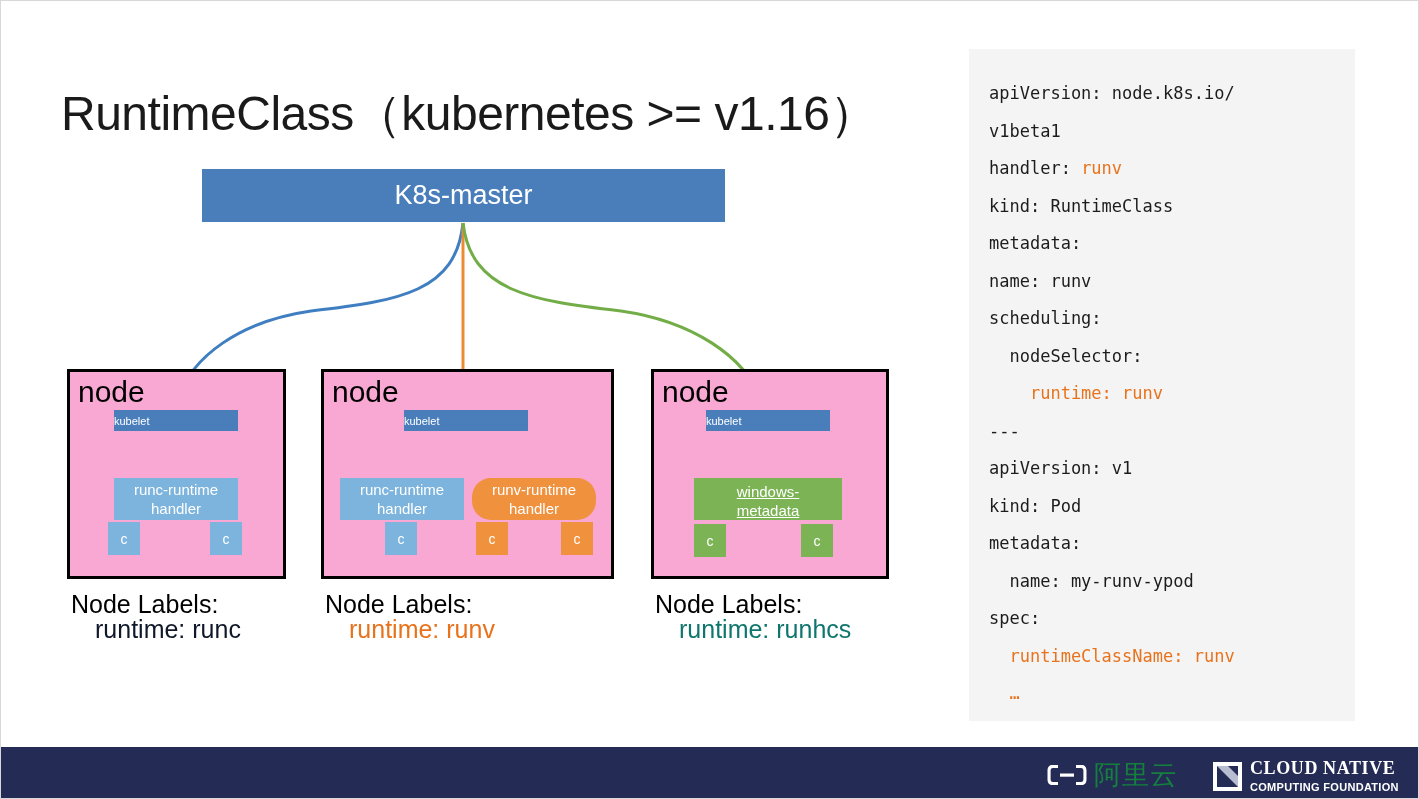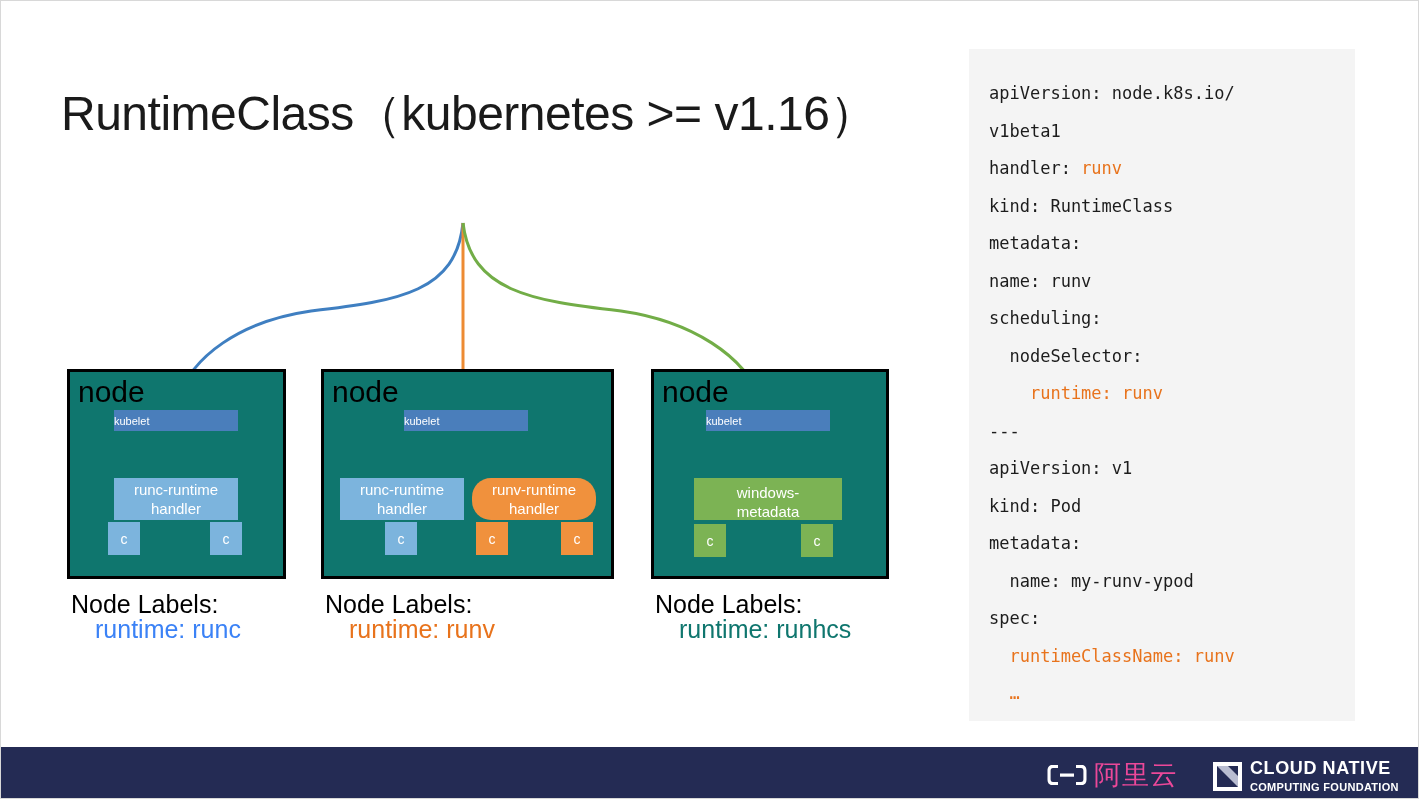--- a/index.html
+++ b/index.html
@@ -56,21 +56,21 @@
     top: 0;
     width: 1419px;
     height: 799px;
     pointer-events: none;
   }
 
   
   .node-box {
     position: absolute;
     border: 3px solid #000000;
-    background: #0f766e;
+    background: #f9a8d4;
     box-sizing: border-box;
   }
   .node-title {
     position: absolute;
     left: 8px;
     top: 2px;
     font-size: 30px;
     color: #000000;
     line-height: 36px;
   }
@@ -92,21 +92,21 @@
     text-align: center;
     box-sizing: border-box;
     overflow: hidden;
     display: flex;
     align-items: center;
     justify-content: center;
     margin-top: 24px;
   }
   .handler.runc  { background: #7cb4dd; }
   .handler.runv  { background: #f0913d; }
-  .handler.win   { background: #7cb354; align-items: center; padding-top: 5px; }
+  .handler.win   { background: #7cb354; align-items: flex-end; padding-top: 5px; text-decoration: underline; }
   .ctr {
     position: absolute;
     width: 32px;
     height: 33px;
     color: #ffffff;
     font-size: 14px;
     display: flex;
     align-items: center;
     justify-content: center;
     box-sizing: border-box;
@@ -120,21 +120,21 @@
     position: absolute;
     font-size: 25px;
     line-height: 25px;
     color: #000000;
     white-space: nowrap;
   }
   .node-labels .lbl-value {
     display: block;
     padding-left: 24px;
   }
-  .v-blue   { color: #3b82f6; }
+  .v-blue   { color: #0f172a; }
   .v-orange { color: #e8731c; }
   .v-green  { color: #0f766e; }
 
   
   #code-panel {
     position: absolute;
     left: 968px;
     top: 48px;
     width: 386px;
     height: 672px;
@@ -159,21 +159,21 @@
     width: 1419px;
     height: 53px;
     background: #242b54;
   }
   #ali-logo {
     position: absolute;
     left: 1045px;
     top: 760px;
     display: flex;
     align-items: center;
-    color: #ec4899;
+    color: #15803d;
     justify-content: center;
   }
   #ali-mark {
     width: 42px;
     height: 24px;
     margin-right: 6px;
   }
   #ali-text {
     font-size: 27px;
     line-height: 27px;
@@ -191,36 +191,40 @@
     width: 29px;
     height: 29px;
     margin-right: 8px;
   }
   #cncf-text { color: #ffffff; }
   #cncf-line1 {
     font-size: 18px;
     font-weight: bold;
     line-height: 18px;
     letter-spacing: 0.6px;
+    font-family: Liberation Serif, serif;
   }
   #cncf-line2 {
     font-size: 11px;
     font-weight: bold;
     line-height: 13px;
     letter-spacing: 0.3px;
     margin-top: 4px;
   }
 </style>
 </head>
 <body>
 
 <div id="slide">
 
   <div id="title">RuntimeClass（kubernetes &gt;= v1.16）</div>
 
+  <div id="master-box">
+    <span>K8s-master</span>
+  </div>
 
   <svg id="connectors" viewBox="0 0 1419 799" xmlns="http://www.w3.org/2000/svg">
     <defs>
       <marker id="ah-blue" markerWidth="7" markerHeight="7" refX="5.2" refY="3.2" orient="auto" markerUnits="strokeWidth">
         <path d="M0,0.4 L6,3.2 L0,6 L1.5,3.2 Z" fill="#3f7fc1"></path>
       </marker>
       <marker id="ah-orange" markerWidth="7" markerHeight="7" refX="5.2" refY="3.2" orient="auto" markerUnits="strokeWidth">
         <path d="M0,0.4 L6,3.2 L0,6 L1.5,3.2 Z" fill="#ed8b33"></path>
       </marker>
       <marker id="ah-green" markerWidth="7" markerHeight="7" refX="5.2" refY="3.2" orient="auto" markerUnits="strokeWidth">

